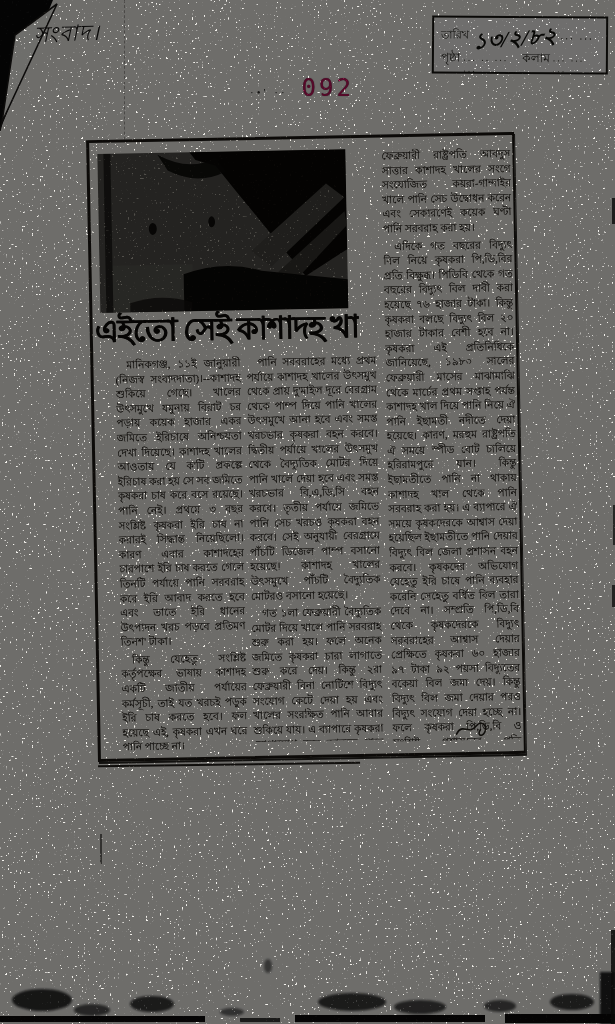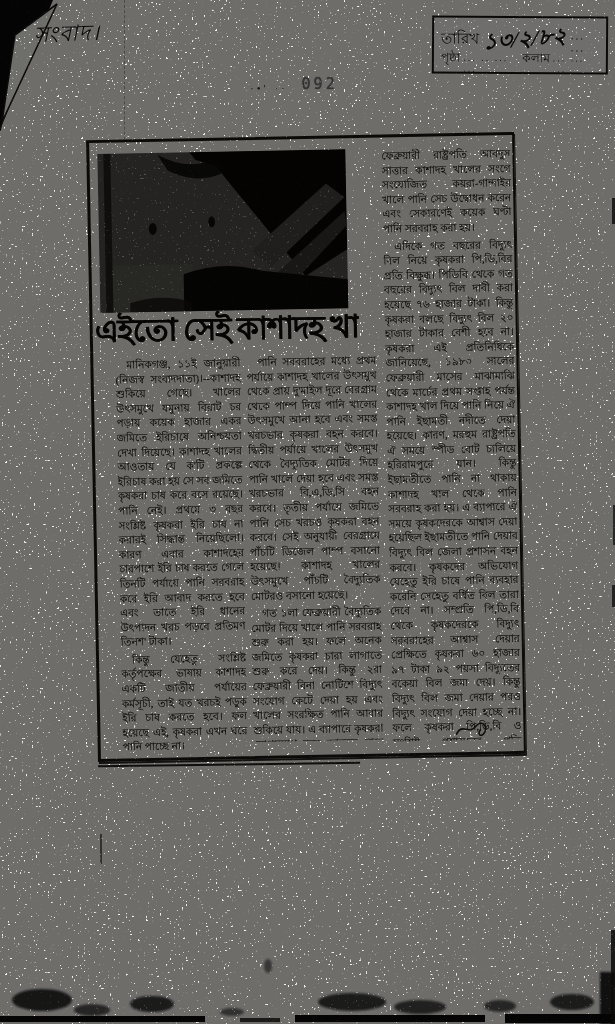--- a/index.html
+++ b/index.html
@@ -16,30 +16,30 @@
   .crease-low { position:absolute; left:100px; top:834px; height:30px; width:2px;
     background:#4f4c47; opacity:.8; }
   
   .corner-note { position:absolute; left:34px; top:16px; font-size:22px; color:#181614;
     transform:rotate(-2deg); font-style:italic; letter-spacing:1px; white-space:nowrap; }
   
   .stamp-box { position:absolute; left:432px; top:16px; width:176px; height:58px;
     border:2.5px solid #181611; transform:rotate(.4deg); background:rgba(255,255,255,.35);
     box-sizing:border-box; padding:3px 6px 2px 7px; color:#23201b; }
   .stamp-row1 { display:flex; align-items:flex-start; height:30px; }
-  .stamp-label { font-size:15px; padding-top:6px; }
+  .stamp-label { font-size:11px; padding-top:6px; }
   .stamp-date { font-size:22px; font-style:italic; font-weight:bold; margin-left:4px;
     transform:rotate(-5deg) skewX(-8deg); color:#14120f; white-space:nowrap; }
   .stamp-dots { font-size:11px; letter-spacing:2px; padding-top:8px; margin-left:4px; color:#3a372f; }
   .stamp-row2 { display:flex; font-size:12px; margin-top:-2px; }
   .stamp-row2 .dots { letter-spacing:2px; font-size:10px; padding-top:3px; margin:0 3px; color:#3a372f; }
   
   .page-number-stamp { position:absolute; left:250px; top:74px; display:flex; align-items:center; }
   .ink-marks { font-size:11px; color:#2f2d29; letter-spacing:3px; margin-right:14px; margin-top:8px; }
-  .page-number { font-family:"DejaVu Sans Mono", monospace; font-size:15px; color:#737373;
+  .page-number { font-family:"DejaVu Sans Mono", monospace; font-size:24px; color:#be185d;
     letter-spacing:3px; text-shadow:0 0 1px #55534f; }
   
   .clipping { position:absolute; left:92px; top:136px; width:428px; height:622px;
     background:#f4f1ea; border:3px solid #1b1813; border-right-width:2px;
     box-sizing:border-box; transform:rotate(-1.1deg); transform-origin:50% 50%;
     box-shadow:1px 2px 0 #2a2722; }
   .clip-underline { position:absolute; left:-3px; bottom:-9px; width:62%; height:2px;
     background:#24211c; transform:rotate(.3deg); }
   .photo { position:absolute; left:8px; top:11px; width:248px; height:159px; }
   .headline { position:absolute; left:2px; top:166px; width:264px; height:48px; margin:0;

